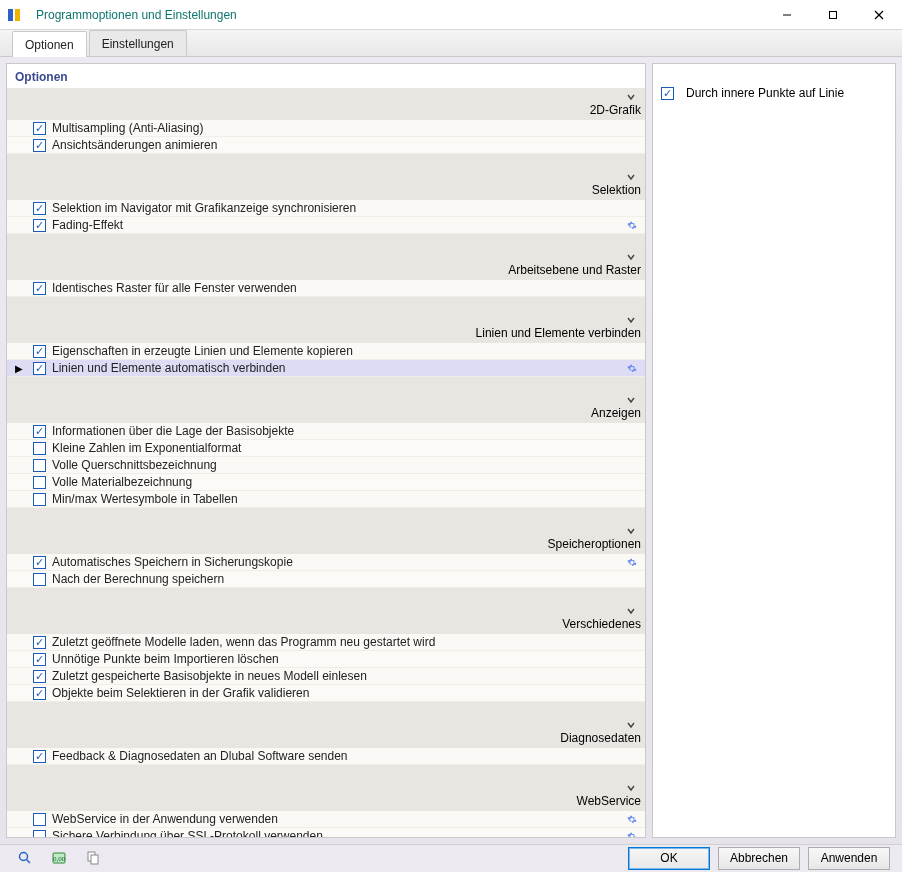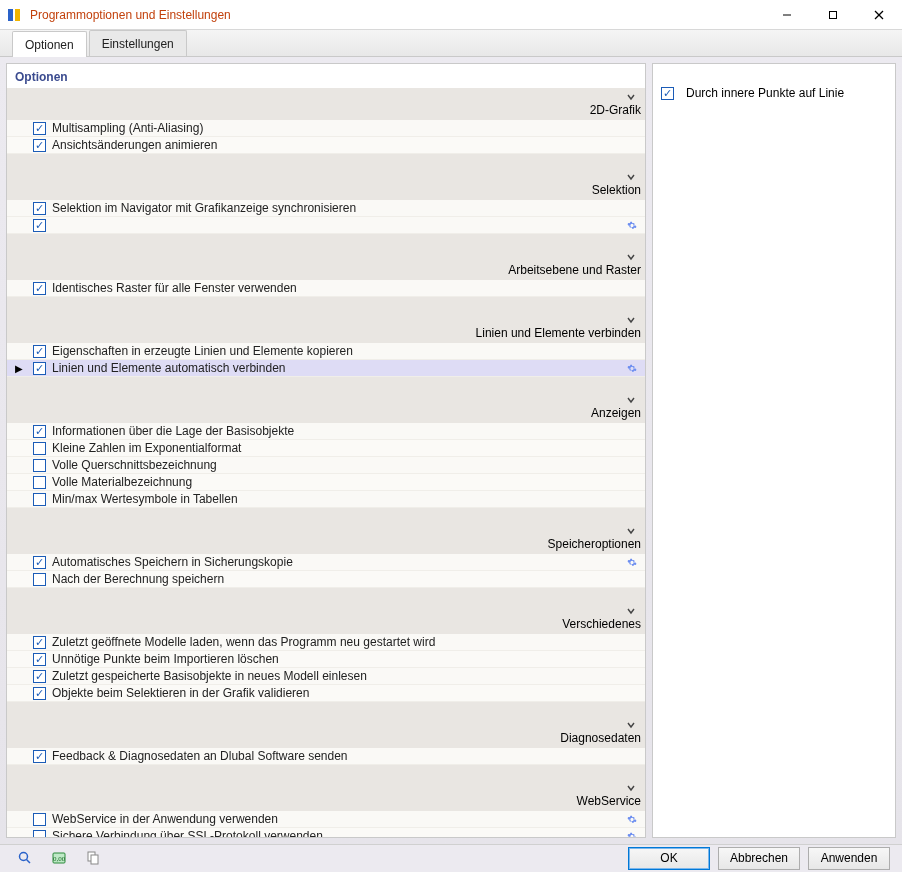--- a/index.html
+++ b/index.html
@@ -13,22 +13,22 @@
   }
   .titlebar {
     height: 30px;
     display: flex;
     align-items: center;
     padding-left: 6px;
     background: #fff;
     border-bottom: 1px solid #d8d8d8;
   }
   .titlebar .title {
-    margin-left: 8px;
-    color: #c2410c;
+    margin-left: 14px;
+    color: #0f766e;
   }
   .winctrls {
     margin-left: auto;
     display: flex;
     height: 100%;
   }
   .winctrl {
     width: 46px;
     display: flex;
     align-items: center;
@@ -268,20 +268,21 @@
             </span>
             <span>Selektion</span>
           </div>
           <div class="group-items">
             <div class="item-row">
               <span class="chk checked"></span>
               <span class="item-label">Selektion im Navigator mit Grafikanzeige synchronisieren</span>
             </div>
             <div class="item-row">
               <span class="chk checked"></span>
+              <span class="item-label">Fading-Effekt</span>
               <span class="gear">
                 <svg width="11" height="11" viewBox="0 0 24 24">
                   <path fill="#6a8cf0" d="M12 8a4 4 0 100 8 4 4 0 000-8zm9 4a7 7 0 01-.1 1.2l2 1.6-2 3.4-2.4-.9a7 7 0 01-2 .1l-.4 2.5h-4l-.4-2.5a7 7 0 01-2-1.1l-2.4.9-2-3.4 2-1.6A7 7 0 013 12a7 7 0 01.1-1.2l-2-1.6 2-3.4 2.4.9a7 7 0 012-1.1L7.9 3h4l.4 2.5a7 7 0 012 1.1l2.4-.9 2 3.4-2 1.6c.1.4.1.8.1 1.3z"></path>
                 </svg>
               </span>
             </div>
           </div>
           <div class="group-gap"></div>
           <div class="group-header">
             <span class="chev">

